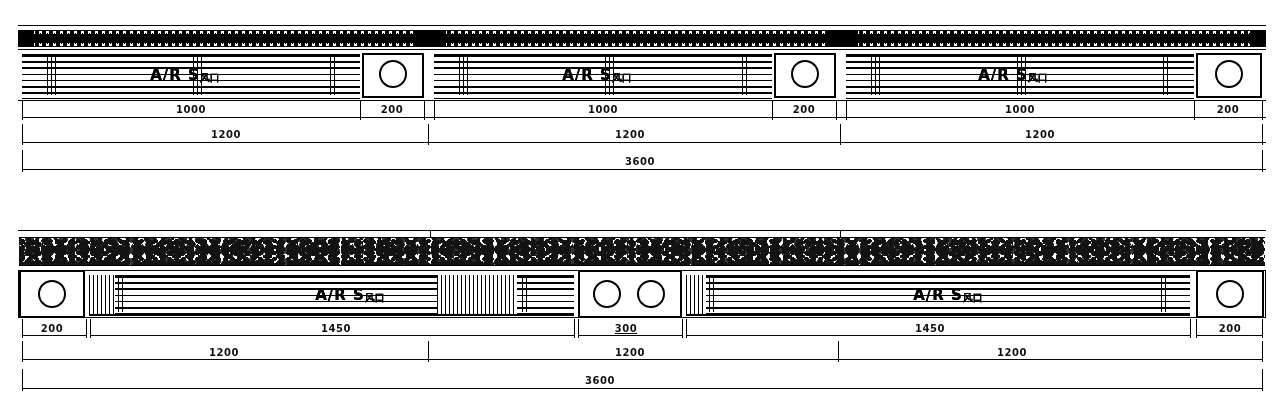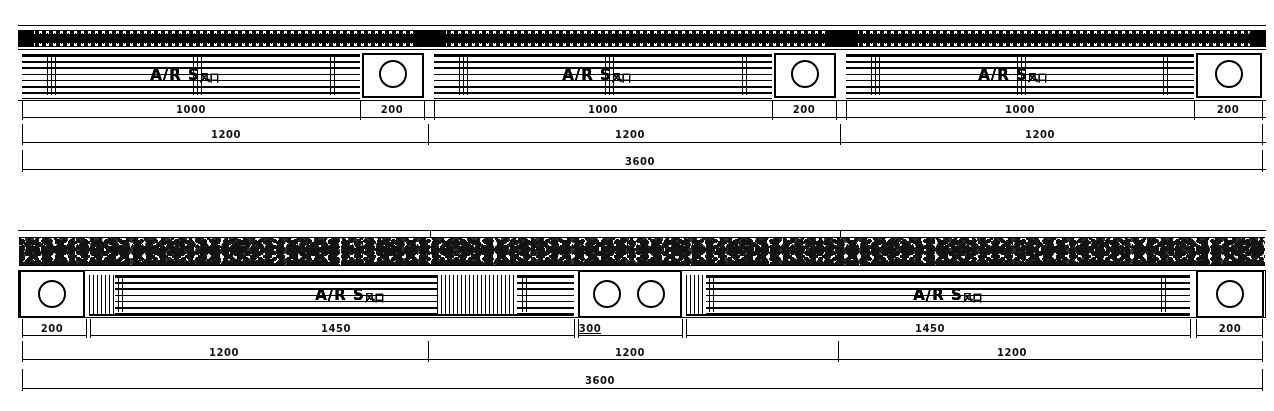--- a/index.html
+++ b/index.html
@@ -344,21 +344,21 @@
     <div class="dimtick" style="left:574px;top:94px;height:19px;"></div>
     <div class="dimtick" style="left:578px;top:94px;height:19px;"></div>
     <div class="dimtick" style="left:682px;top:94px;height:19px;"></div>
     <div class="dimtick" style="left:686px;top:94px;height:19px;"></div>
     <div class="dimtick" style="left:1190px;top:94px;height:19px;"></div>
     <div class="dimtick" style="left:1196px;top:94px;height:19px;"></div>
     <div class="dimtick" style="left:1262px;top:94px;height:19px;"></div>
 
     <div class="dimtext" style="left:52px;top:99px;">200</div>
     <div class="dimtext" style="left:336px;top:99px;">1450</div>
-    <div class="dimtext" style="left:590px;top:99px;text-decoration:underline;">300</div>
+    <div class="dimtext" style="left:626px;top:99px;text-decoration:underline;">300</div>
     <div class="dimtext" style="left:930px;top:99px;">1450</div>
     <div class="dimtext" style="left:1230px;top:99px;">200</div>
 
     <div class="dimline" style="left:22px;top:134px;width:1240px;"></div>
     <div class="dimtick" style="left:22px;top:116px;height:21px;"></div>
     <div class="dimtick" style="left:428px;top:116px;height:21px;"></div>
     <div class="dimtick" style="left:838px;top:116px;height:21px;"></div>
     <div class="dimtick" style="left:1262px;top:116px;height:21px;"></div>
 
     <div class="dimtext" style="left:224px;top:123px;">1200</div>

